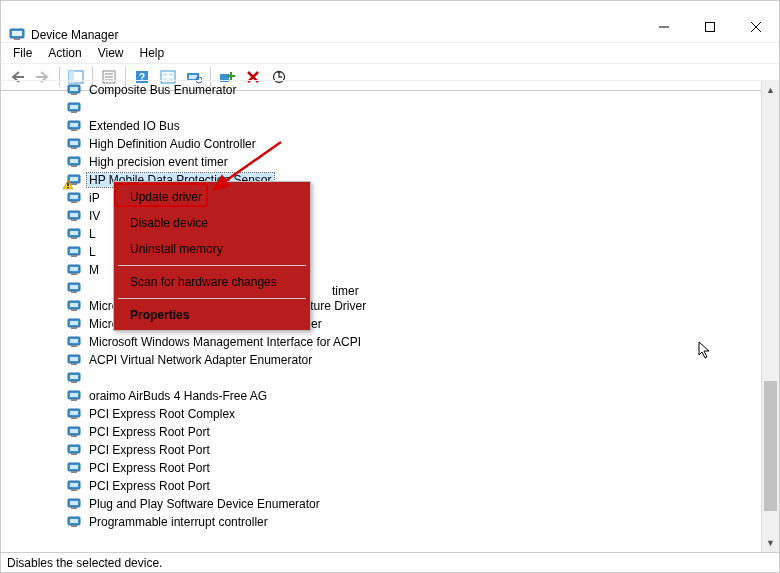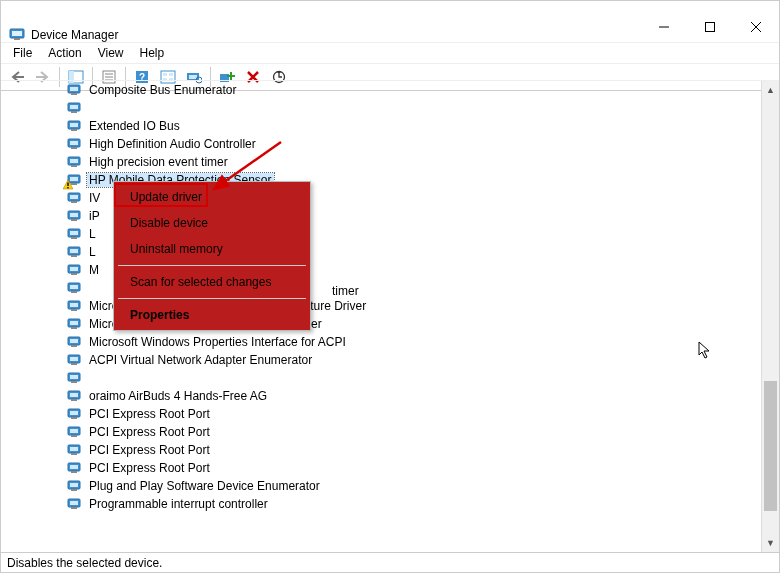--- a/index.html
+++ b/index.html
@@ -323,36 +323,36 @@
               <rect x="4.3" y="7" width="1.4" height="1.4" fill="#000"></rect>
             </svg></span></span>
         <span class="label-text">HP Mobile Data Protection Sensor</span>
       </div>
       <div class="tree-row">
         <span class="dev-icon"><svg width="16" height="14" viewBox="0 0 16 14">
             <rect x="1" y="2" width="12" height="8" rx="1" fill="#3e91d0" stroke="#2a6fa8"></rect>
             <rect x="3" y="4" width="8" height="4" fill="#cfe8fa"></rect>
             <rect x="4" y="10" width="6" height="2" fill="#888"></rect>
           </svg></span>
+        <span class="label-text" style="max-width: 18px; overflow: hidden;">iP</span>
+      </div>
+      <div class="tree-row">
+        <span class="dev-icon"><svg width="16" height="14" viewBox="0 0 16 14">
+            <rect x="1" y="2" width="12" height="8" rx="1" fill="#3e91d0" stroke="#2a6fa8"></rect>
+            <rect x="3" y="4" width="8" height="4" fill="#cfe8fa"></rect>
+            <rect x="4" y="10" width="6" height="2" fill="#888"></rect>
+          </svg></span>
         <span class="label-text" style="max-width: 18px; overflow: hidden;">IV</span>
       </div>
       <div class="tree-row">
         <span class="dev-icon"><svg width="16" height="14" viewBox="0 0 16 14">
             <rect x="1" y="2" width="12" height="8" rx="1" fill="#3e91d0" stroke="#2a6fa8"></rect>
             <rect x="3" y="4" width="8" height="4" fill="#cfe8fa"></rect>
             <rect x="4" y="10" width="6" height="2" fill="#888"></rect>
           </svg></span>
-        <span class="label-text" style="max-width: 18px; overflow: hidden;">iP</span>
-      </div>
-      <div class="tree-row">
-        <span class="dev-icon"><svg width="16" height="14" viewBox="0 0 16 14">
-            <rect x="1" y="2" width="12" height="8" rx="1" fill="#3e91d0" stroke="#2a6fa8"></rect>
-            <rect x="3" y="4" width="8" height="4" fill="#cfe8fa"></rect>
-            <rect x="4" y="10" width="6" height="2" fill="#888"></rect>
-          </svg></span>
         <span class="label-text" style="max-width: 18px; overflow: hidden;">L</span>
       </div>
       <div class="tree-row">
         <span class="dev-icon"><svg width="16" height="14" viewBox="0 0 16 14">
             <rect x="1" y="2" width="12" height="8" rx="1" fill="#3e91d0" stroke="#2a6fa8"></rect>
             <rect x="3" y="4" width="8" height="4" fill="#cfe8fa"></rect>
             <rect x="4" y="10" width="6" height="2" fill="#888"></rect>
           </svg></span>
         <span class="label-text" style="max-width: 18px; overflow: hidden;">L</span>
       </div>
@@ -387,21 +387,21 @@
             <rect x="4" y="10" width="6" height="2" fill="#888"></rect>
           </svg></span>
         <span class="label-text">Microsoft System Management BIOS Driver</span>
       </div>
       <div class="tree-row">
         <span class="dev-icon"><svg width="16" height="14" viewBox="0 0 16 14">
             <rect x="1" y="2" width="12" height="8" rx="1" fill="#3e91d0" stroke="#2a6fa8"></rect>
             <rect x="3" y="4" width="8" height="4" fill="#cfe8fa"></rect>
             <rect x="4" y="10" width="6" height="2" fill="#888"></rect>
           </svg></span>
-        <span class="label-text">Microsoft Windows Properties Interface for ACPI</span>
+        <span class="label-text">Microsoft Windows Management Interface for ACPI</span>
       </div>
       <div class="tree-row">
         <span class="dev-icon"><svg width="16" height="14" viewBox="0 0 16 14">
             <rect x="1" y="2" width="12" height="8" rx="1" fill="#3e91d0" stroke="#2a6fa8"></rect>
             <rect x="3" y="4" width="8" height="4" fill="#cfe8fa"></rect>
             <rect x="4" y="10" width="6" height="2" fill="#888"></rect>
           </svg></span>
         <span class="label-text">ACPI Virtual Network Adapter Enumerator</span>
       </div>
       <div class="tree-row">
@@ -411,20 +411,28 @@
             <rect x="4" y="10" width="6" height="2" fill="#888"></rect>
           </svg></span>
       </div>
       <div class="tree-row">
         <span class="dev-icon"><svg width="16" height="14" viewBox="0 0 16 14">
             <rect x="1" y="2" width="12" height="8" rx="1" fill="#3e91d0" stroke="#2a6fa8"></rect>
             <rect x="3" y="4" width="8" height="4" fill="#cfe8fa"></rect>
             <rect x="4" y="10" width="6" height="2" fill="#888"></rect>
           </svg></span>
         <span class="label-text">oraimo AirBuds 4 Hands-Free AG</span>
+      </div>
+      <div class="tree-row">
+        <span class="dev-icon"><svg width="16" height="14" viewBox="0 0 16 14">
+            <rect x="1" y="2" width="12" height="8" rx="1" fill="#3e91d0" stroke="#2a6fa8"></rect>
+            <rect x="3" y="4" width="8" height="4" fill="#cfe8fa"></rect>
+            <rect x="4" y="10" width="6" height="2" fill="#888"></rect>
+          </svg></span>
+        <span class="label-text">PCI Express Root Complex</span>
       </div>
       <div class="tree-row">
         <span class="dev-icon"><svg width="16" height="14" viewBox="0 0 16 14">
             <rect x="1" y="2" width="12" height="8" rx="1" fill="#3e91d0" stroke="#2a6fa8"></rect>
             <rect x="3" y="4" width="8" height="4" fill="#cfe8fa"></rect>
             <rect x="4" y="10" width="6" height="2" fill="#888"></rect>
           </svg></span>
         <span class="label-text">PCI Express Root Port</span>
       </div>
       <div class="tree-row">
@@ -473,21 +481,21 @@
     <div class="thumb" style="top:300px;height:130px"></div>
     <div class="arrow" style="position:absolute;bottom:0;left:0;right:0">▼</div>
   </div>
 </div>
 
 <div class="context-menu" id="ctxmenu">
     <div class="ctx-item">Update driver</div>
     <div class="ctx-item">Disable device</div>
     <div class="ctx-item">Uninstall memory</div>
     <div class="ctx-sep"></div>
-    <div class="ctx-item">Scan for selected changes</div>
+    <div class="ctx-item">Scan for hardware changes</div>
     <div class="ctx-sep"></div>
     <div class="ctx-item bold">Properties</div>
   </div>
 
 <span style="position:absolute;left:331px;top:283px;font-size:12px;z-index:40">timer</span>
 
 <div class="highlight-box" style="left:113px;top:182px;width:94px;height:24px"></div>
 
 <svg class="arrow-anno" style="left:205px;top:138px" width="80" height="60">
   <defs>

